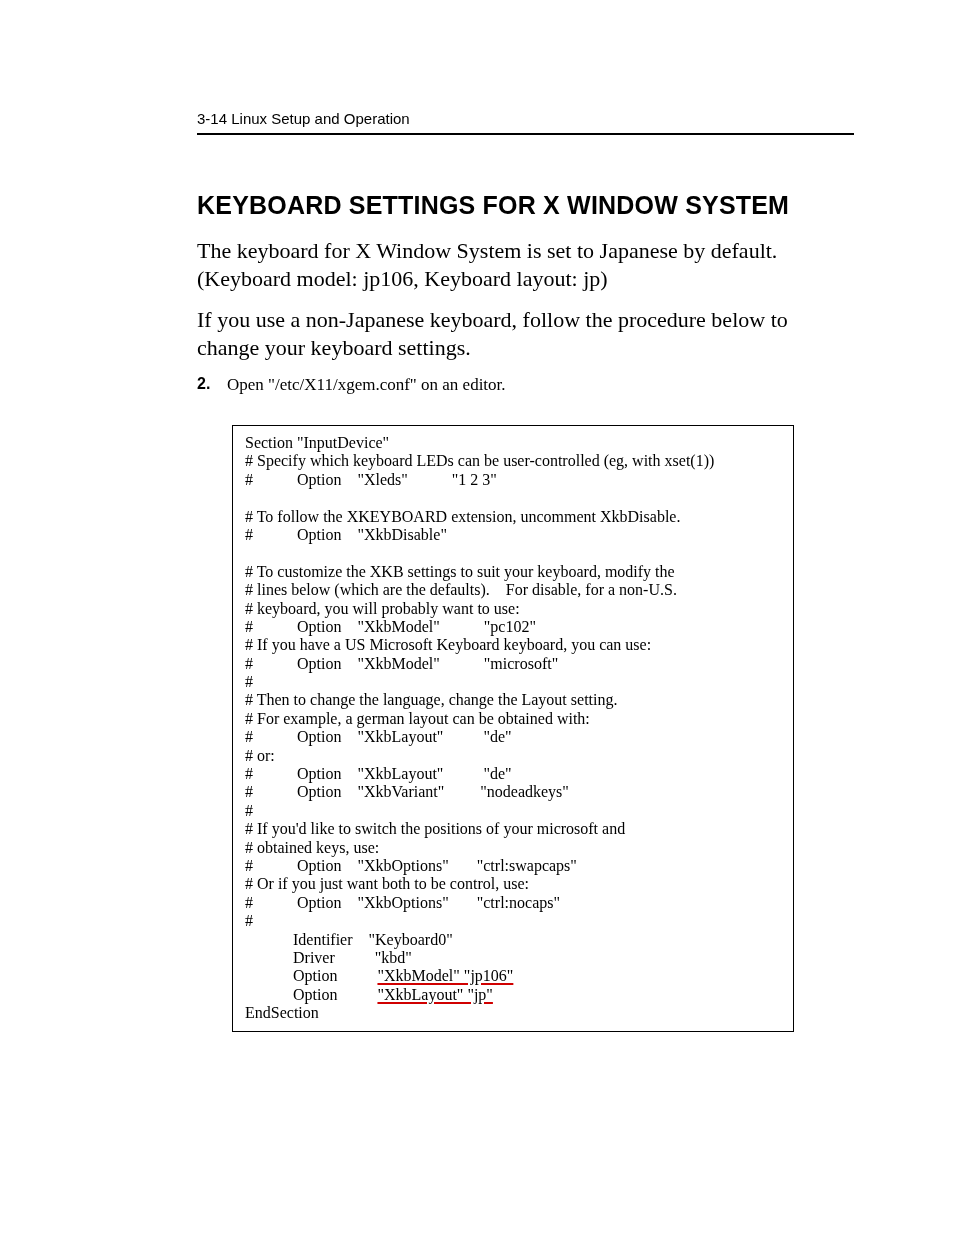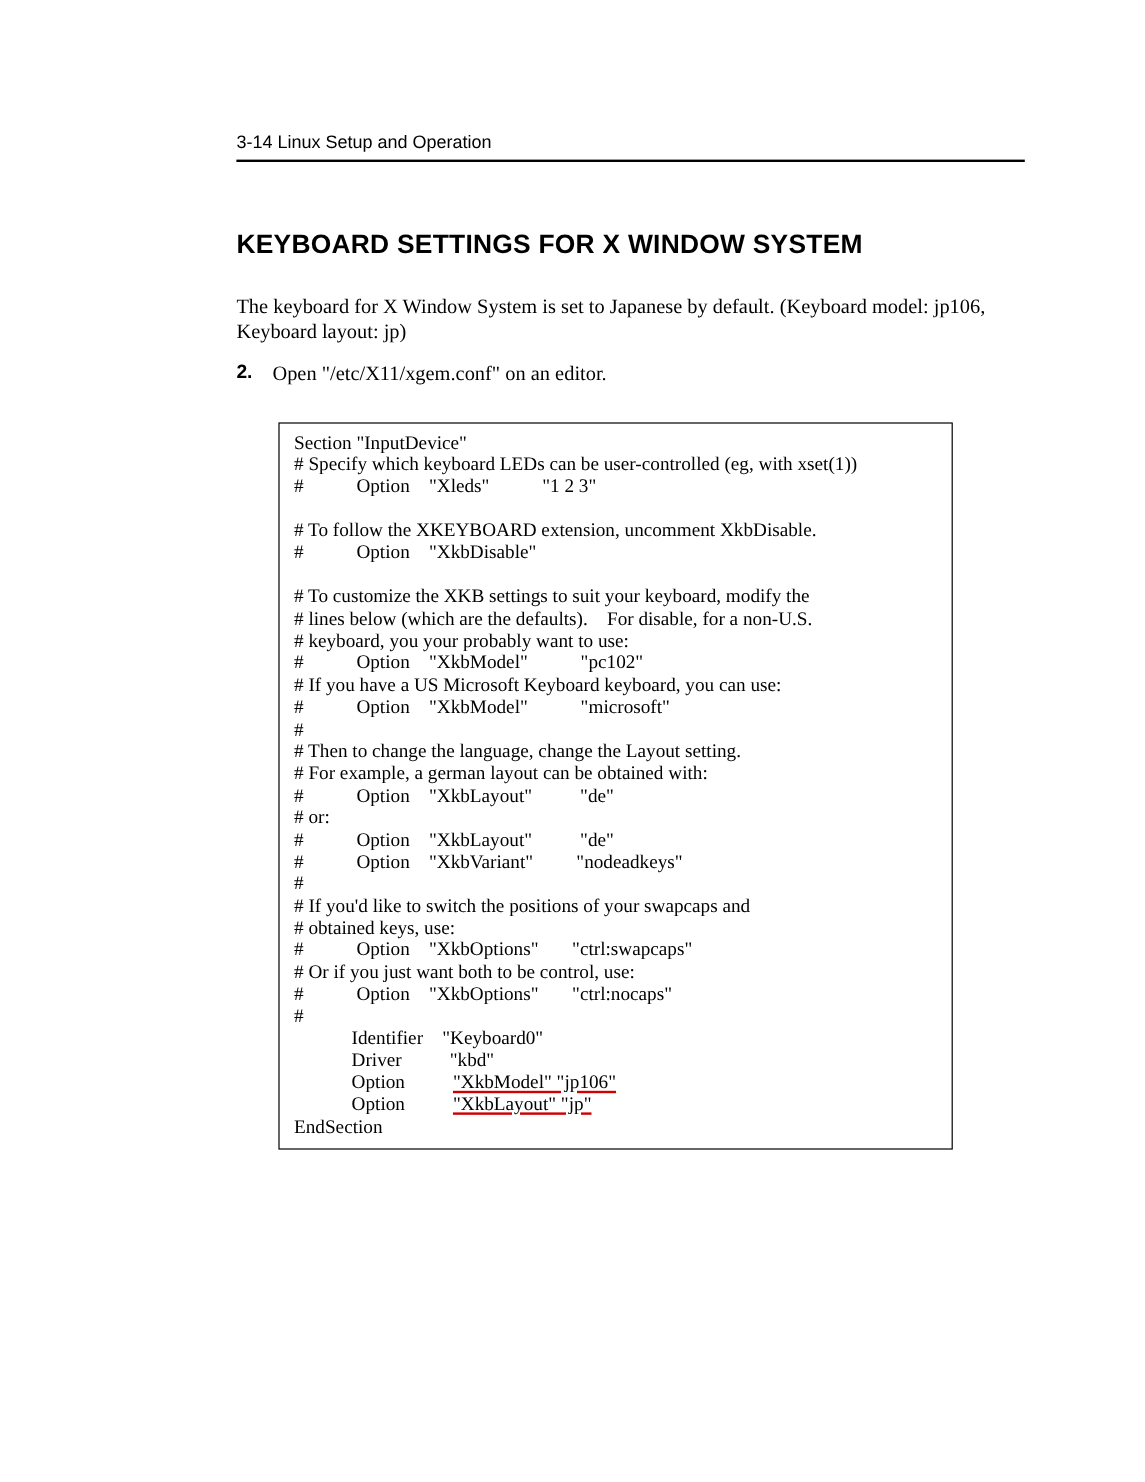--- a/index.html
+++ b/index.html
@@ -21,26 +21,26 @@
     font-size: 15px;
     border-bottom: 2px solid #000;
     padding-bottom: 6px;
     margin-bottom: 56px;
   }
   .running-header .pageno {
   }
   .section-title {
     font-family: Arial, Helvetica, sans-serif;
     font-weight: bold;
-    font-size: 22px;
+    font-size: 25px;
     letter-spacing: 0.2px;
-    margin-bottom: 28px;
+    margin-bottom: 17px;
   }
   .para {
-    font-size: 17px;
+    font-size: 22px;
     line-height: 1.25;
     margin-bottom: 14px;
   }
   .step {
     display: flex;
     font-size: 17px;
     margin-top: 4px;
     margin-bottom: 30px;
   }
   .step-num {
@@ -74,48 +74,49 @@
 <div class="page">
 
   <div class="running-header">
     <span class="pageno">3-14</span>
     <span>Linux Setup and Operation</span>
   </div>
 
   <div class="section-title">KEYBOARD SETTINGS FOR X WINDOW SYSTEM</div>
 
   <div class="para">The keyboard for X Window System is set to Japanese by default. (Keyboard model: jp106, Keyboard layout: jp)</div>
+  <div class="para">If you use a non-Japanese keyboard, follow the procedure below to change your keyboard settings.</div>
 
   <div class="step">
     <div class="step-num">2.</div>
     <div>Open "/etc/X11/xgem.conf" on an editor.</div>
   </div>
 
   <div class="codebox"><span>Section "InputDevice"</span>
 <span># Specify which keyboard LEDs can be user-controlled (eg, with xset(1))</span>
 <span>#           Option    "Xleds"           "1 2 3"</span>
 <span></span>
 <span># To follow the XKEYBOARD extension, uncomment XkbDisable.</span>
 <span>#           Option    "XkbDisable"</span>
 <span></span>
 <span># To customize the XKB settings to suit your keyboard, modify the</span>
 <span># lines below (which are the defaults).    For disable, for a non-U.S.</span>
-<span># keyboard, you your probably want to use:</span>
+<span># keyboard, you will probably want to use:</span>
 <span>#           Option    "XkbModel"           "pc102"</span>
 <span># If you have a US Microsoft Keyboard keyboard, you can use:</span>
 <span>#           Option    "XkbModel"           "microsoft"</span>
 <span>#</span>
 <span># Then to change the language, change the Layout setting.</span>
 <span># For example, a german layout can be obtained with:</span>
 <span>#           Option    "XkbLayout"          "de"</span>
 <span># or:</span>
 <span>#           Option    "XkbLayout"          "de"</span>
 <span>#           Option    "XkbVariant"         "nodeadkeys"</span>
 <span>#</span>
-<span># If you'd like to switch the positions of your swapcaps and</span>
+<span># If you'd like to switch the positions of your microsoft and</span>
 <span># obtained keys, use:</span>
 <span>#           Option    "XkbOptions"       "ctrl:swapcaps"</span>
 <span># Or if you just want both to be control, use:</span>
 <span>#           Option    "XkbOptions"       "ctrl:nocaps"</span>
 <span>#</span>
 <span>            Identifier    "Keyboard0"</span>
 <span>            Driver          "kbd"</span>
 <span>            Option          </span><span class="u">"XkbModel" "jp106"</span>
 <span>            Option          </span><span class="u">"XkbLayout" "jp"</span>
 <span>EndSection</span></div>

